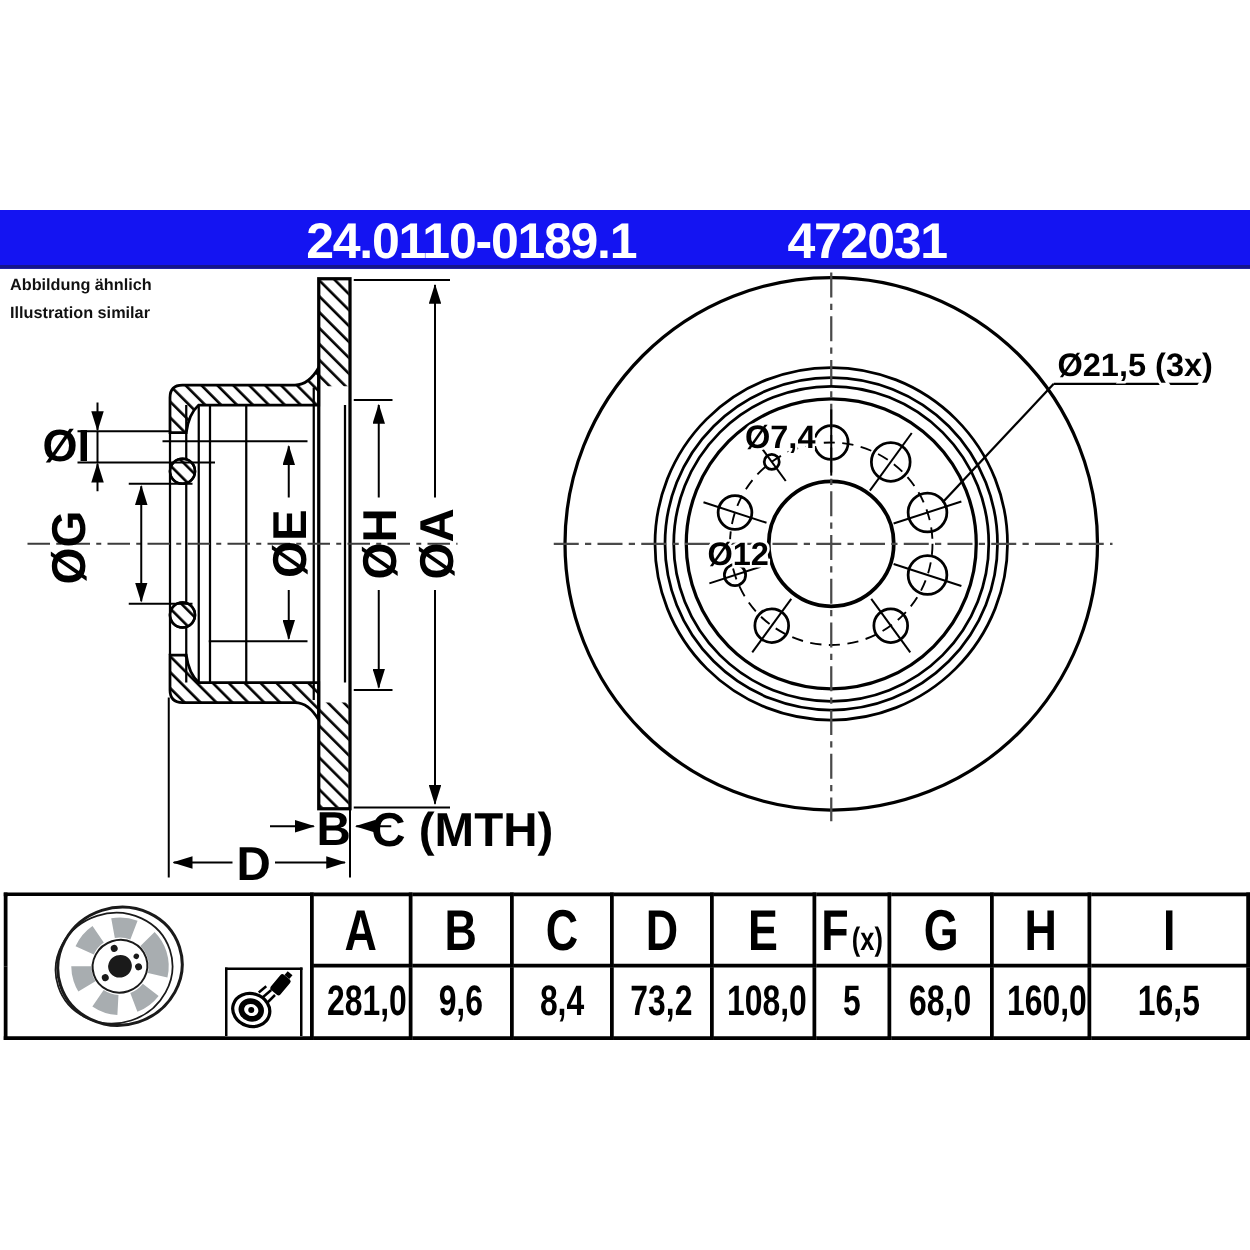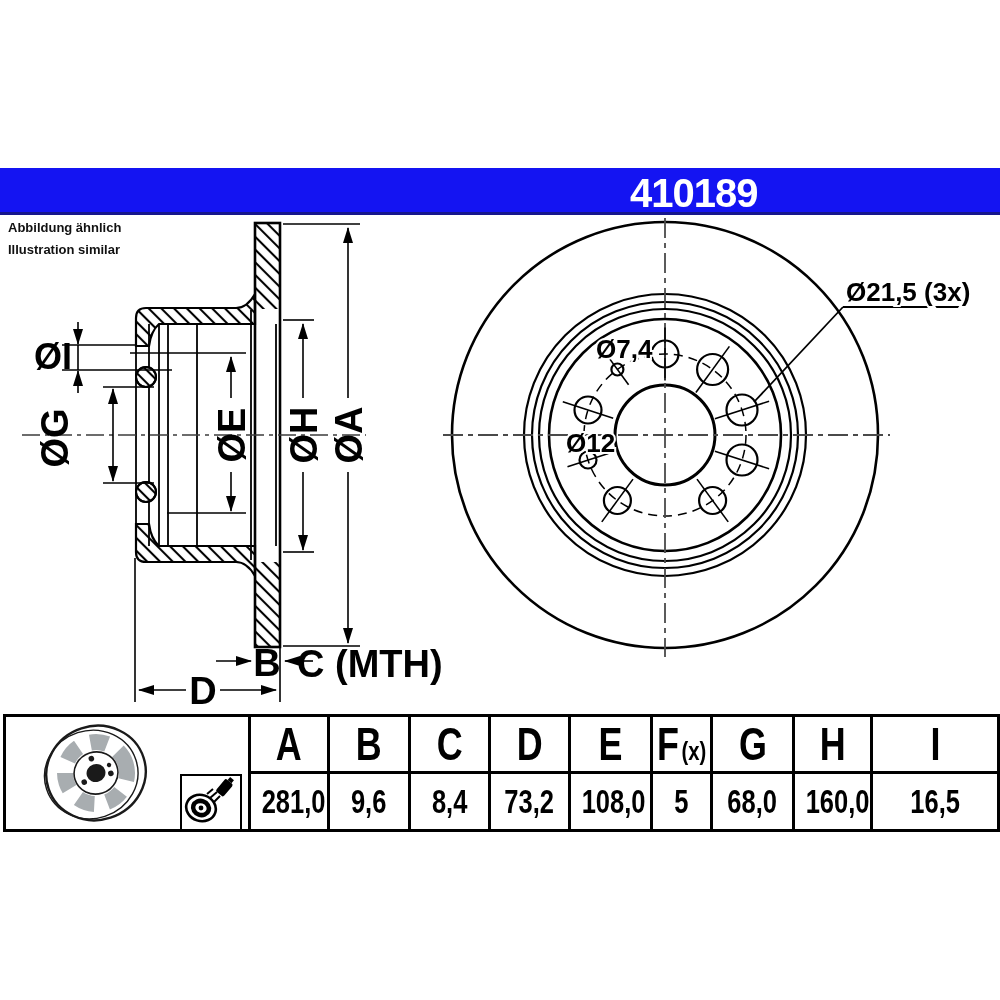--- a/index.html
+++ b/index.html
@@ -40,21 +40,22 @@
   #img-cell{position:relative;}
   #caliper-box{position:absolute;right:6px;bottom:0;width:58px;height:53px;
     border:2px solid #000;border-bottom:none;background:#fff;}
 </style>
 </head>
 <body>
 
 <div id="stage">
 
   <div id="header-bar">
-    <span id="ref-number" class="hdr-num">410189</span>
+    <span id="part-number" class="hdr-num">24.0110-0189.1</span>
+    <span id="ref-number" class="hdr-num">472031</span>
   </div>
 
   <div id="note">
     <div>Abbildung ähnlich</div>
     <div>Illustration similar</div>
   </div>
 
   <svg id="drawing" width="1000" height="1000" viewBox="0 0 1000 1000">
     <defs>
       <pattern id="h" patternUnits="userSpaceOnUse" width="9" height="9" patternTransform="rotate(-45)">

